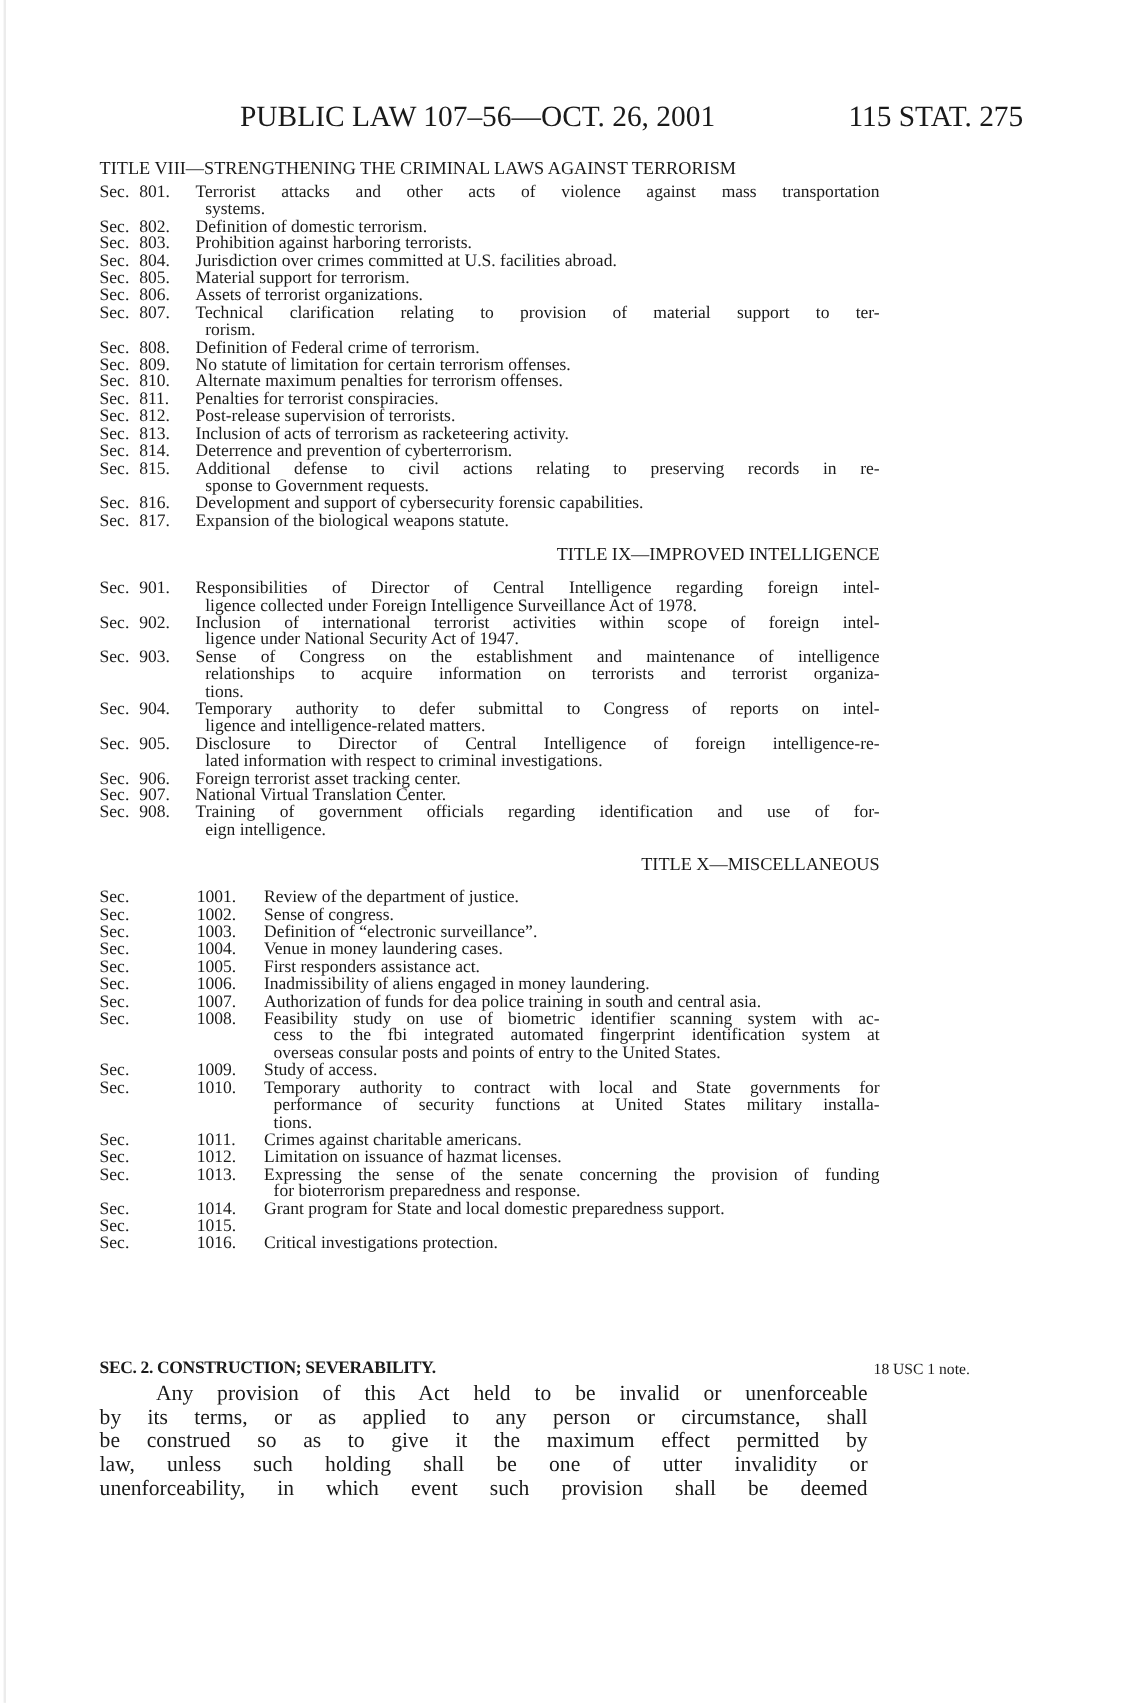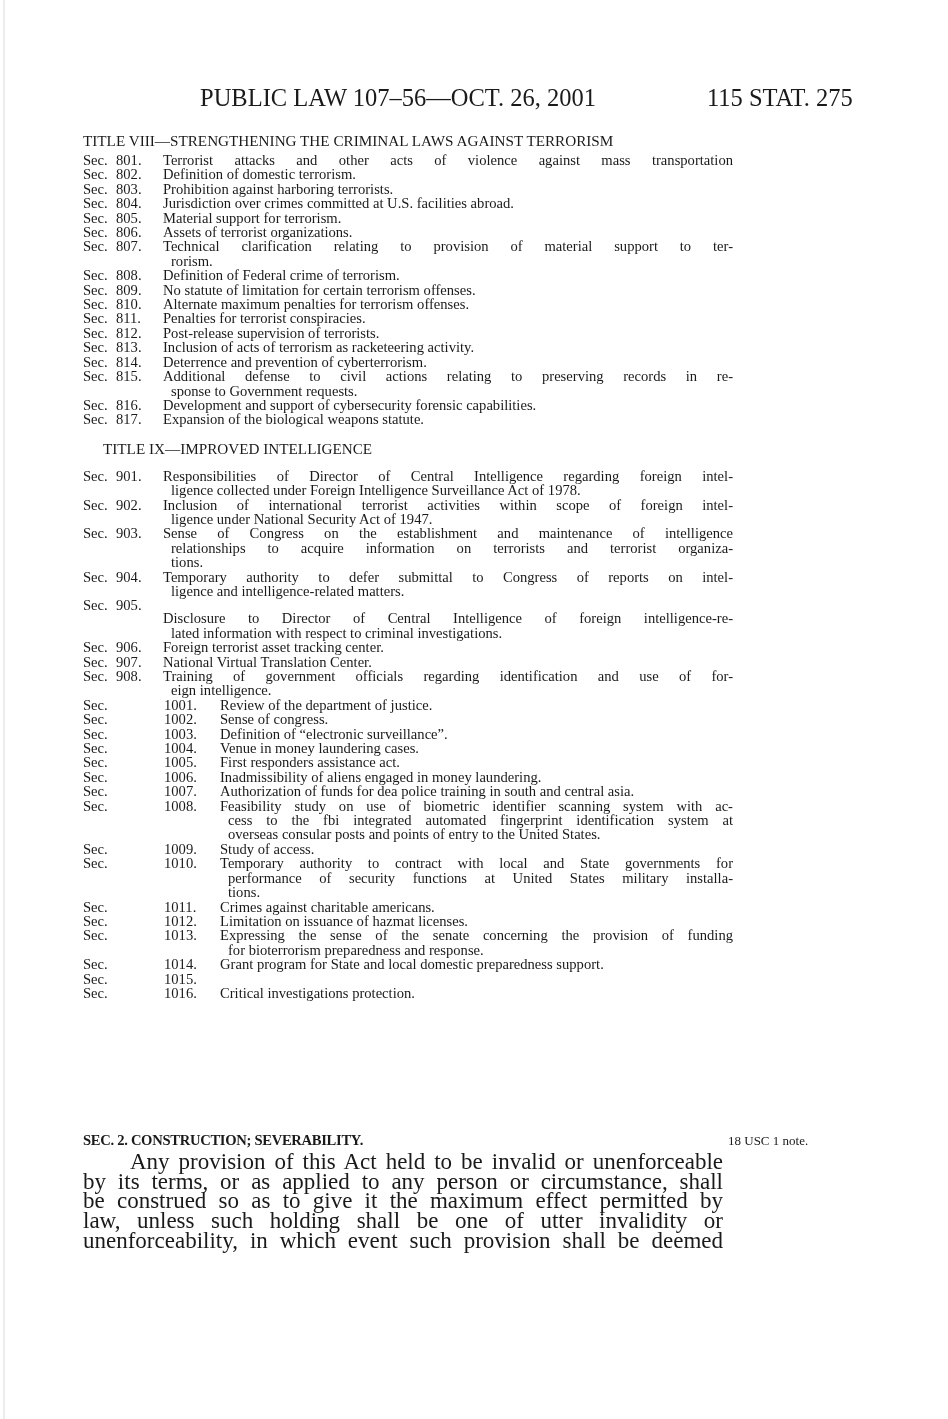--- a/index.html
+++ b/index.html
@@ -6,33 +6,33 @@
     body {
       width: 948px; height: 1419px; position: relative; overflow: hidden;
       font-family: "Liberation Serif", "DejaVu Serif", serif;
       color: #1a1a1a;
     }
     .page-edge { position: absolute; left: 3px; top: 0; width: 2px; height: 1419px; background: #ececec; }
     .running-head { position: absolute; top: 84px; left: 0; width: 948px; height: 32px; }
     .running-head .law { position: absolute; left: 200px; top: 0; font-size: 24.5px; letter-spacing: 0px; }
     .running-head .stat { position: absolute; left: 707px; top: 0; font-size: 24.5px; }
     .toc { position: absolute; left: 83px; top: 133px; width: 650px; font-size: 14.6px; line-height: 14.4px; }
-    .title-head { text-align: left; font-size: 15.2px; line-height: 16px; margin: 0; white-space: nowrap; }
+    .title-head { text-align: right; font-size: 15.2px; line-height: 16px; margin: 0; white-space: nowrap; }
     .title-head.first { text-align: left; padding-left: 0; margin-bottom: 4px; }
     .title-head.mid { margin-top: 14px; margin-bottom: 12px; padding-left: 20px; }
     .toc-row { display: flex; align-items: flex-start; }
     .toc-row .sec-label { width: 33px; flex: none; }
     .toc-row .sec-num { flex: none; }
     .toc-row .sec-title { flex: 1; text-align: justify; text-align-last: left; padding-left: 5px; }
     .sec-title .cont { display: block; padding-left: 8px; }
     .g8 .sec-num { width: 42px; }
     .g10 .sec-num { width: 51px; margin-left: 48px; }
     .sec-heading { position: absolute; left: 83px; top: 1132px; font-family: "Liberation Serif", serif; font-weight: bold; font-size: 14.6px; letter-spacing: -0.3px; }
     .margin-note { position: absolute; left: 728px; top: 1133px; font-size: 13px; }
-    .body-text { position: absolute; left: 83px; top: 1152px; width: 640px; font-size: 23px; line-height: 19.7px; text-align: justify; }
+    .body-text { position: absolute; left: 83px; top: 1152px; width: 640px; font-size: 18px; line-height: 19.7px; text-align: justify; }
     .body-text .line { display: block; text-align: justify; text-align-last: justify; white-space: nowrap; }
     .body-text .indent { padding-left: 47px; }
   </style>
 </head>
 <body>
 
 <div class="page-edge"></div>
 
 <div class="running-head">
   <span class="law">PUBLIC LAW 107–56—OCT. 26, 2001</span>
@@ -40,20 +40,21 @@
 </div>
 
 <div class="toc">
   <div class="title-head first">TITLE VIII—STRENGTHENING THE CRIMINAL LAWS AGAINST TERRORISM</div>
   <div class="g8" id="g0">
       <div class="toc-row">
         <span class="sec-label">Sec.</span>
         <span class="sec-num">801.</span>
         <span class="sec-title">
           <span class="first" style="display: block; text-align: justify; text-align-last: justify;">Terrorist attacks and other acts of violence against mass transportation</span>
+          <span class="cont">systems.</span>
         </span>
       </div>
       <div class="toc-row">
         <span class="sec-label">Sec.</span>
         <span class="sec-num">802.</span>
         <span class="sec-title">
           <span class="first" style="display: block; text-align: left; text-align-last: left;">Definition of domestic terrorism.</span>
         </span>
       </div>
       <div class="toc-row">
@@ -197,21 +198,21 @@
         <span class="sec-num">904.</span>
         <span class="sec-title">
           <span class="first" style="display: block; text-align: justify; text-align-last: justify;">Temporary authority to defer submittal to Congress of reports on intel-</span>
           <span class="cont">ligence and intelligence-related matters.</span>
         </span>
       </div>
       <div class="toc-row">
         <span class="sec-label">Sec.</span>
         <span class="sec-num">905.</span>
         <span class="sec-title">
-          <span class="first" style="display: block; text-align: justify; text-align-last: justify; margin-top: 13px;">Disclosure to Director of Central Intelligence of foreign intelligence-re-</span>
+          <span class="first" style="display: block; text-align: justify; text-align-last: justify;">Disclosure to Director of Central Intelligence of foreign intelligence-re-</span>
           <span class="cont">lated information with respect to criminal investigations.</span>
         </span>
       </div>
       <div class="toc-row">
         <span class="sec-label">Sec.</span>
         <span class="sec-num">906.</span>
         <span class="sec-title">
           <span class="first" style="display: block; text-align: left; text-align-last: left;">Foreign terrorist asset tracking center.</span>
         </span>
       </div>
@@ -225,20 +226,21 @@
       <div class="toc-row">
         <span class="sec-label">Sec.</span>
         <span class="sec-num">908.</span>
         <span class="sec-title">
           <span class="first" style="display: block; text-align: justify; text-align-last: justify;">Training of government officials regarding identification and use of for-</span>
           <span class="cont">eign intelligence.</span>
         </span>
       </div>
     </div>
 
+  <div class="title-head mid">TITLE X—MISCELLANEOUS</div>
   <div class="g10" id="g2">
       <div class="toc-row">
         <span class="sec-label">Sec.</span>
         <span class="sec-num">1001.</span>
         <span class="sec-title">
           <span class="first" style="display: block; text-align: left; text-align-last: left;">Review of the department of justice.</span>
         </span>
       </div>
       <div class="toc-row">
         <span class="sec-label">Sec.</span>

